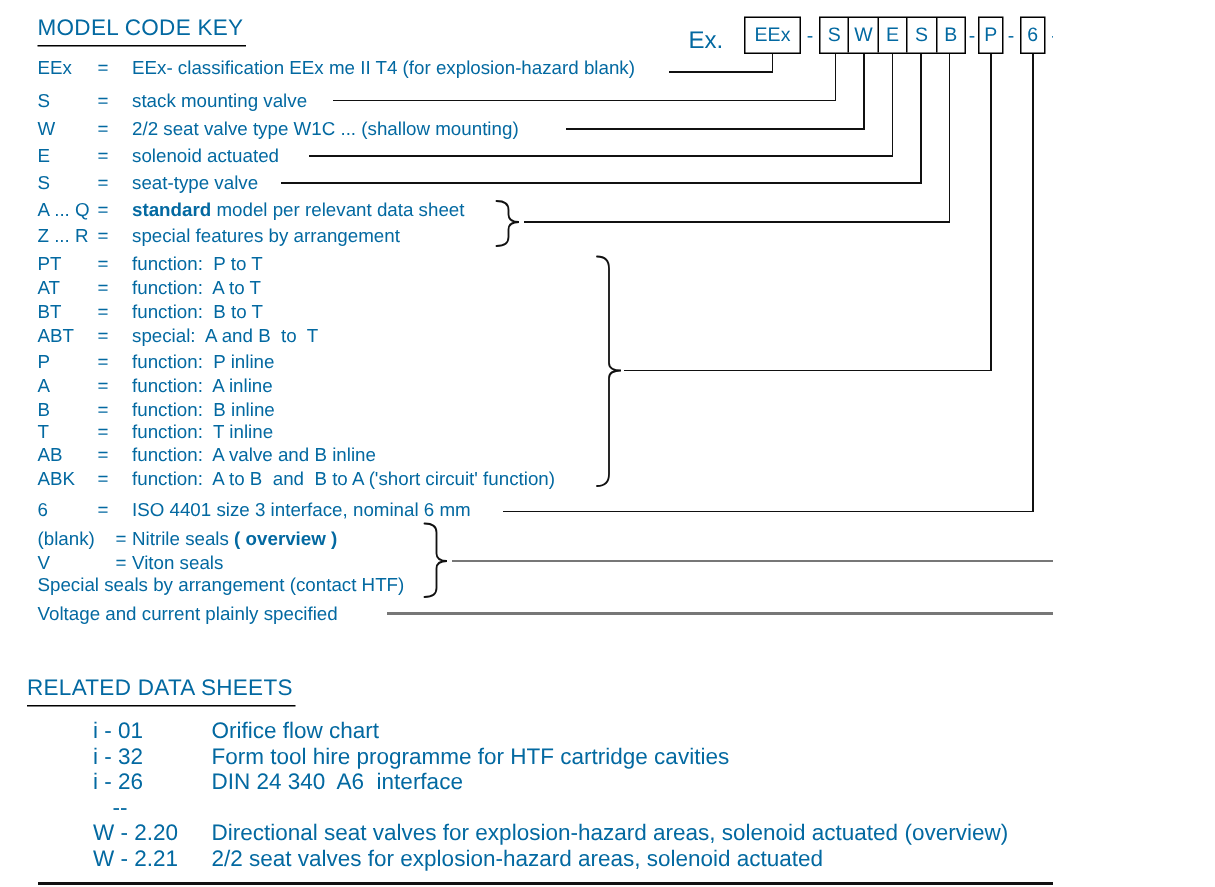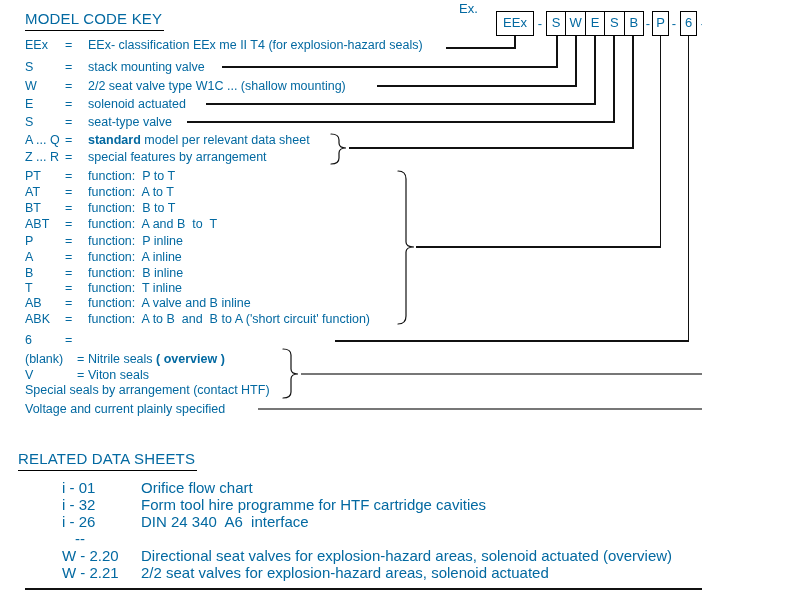--- a/index.html
+++ b/index.html
@@ -4,21 +4,21 @@
 <style>
   html,body{margin:0;padding:0;background:#fff;}
   #canvas{
     position:relative;width:658px;height:591px;background:#ffffff;
     font-family:"Liberation Sans", sans-serif;color:#0369a1;overflow:hidden;padding-left:44px;
   }
   .h1{
     position:absolute;font-size:15px;letter-spacing:.2px;
     border-bottom:1.5px solid #000;padding:0 2px 3px 0;white-space:pre;
   }
-  .ex-label{position:absolute;left:459px;top:1px;font-size:13px;}
+  .ex-label{position:absolute;left:459px;top:19px;font-size:16px;}
   .cbox{
     position:absolute;top:11px;height:25px;box-sizing:border-box;
     border:1.5px solid #000;font-size:13px;line-height:22px;text-align:center;
     white-space:pre;
   }
   .code-group{
     position:absolute;left:546px;top:11px;width:98px;height:25px;box-sizing:border-box;
     border:1.5px solid #000;display:flex;
   }
   .code-cell{
@@ -97,21 +97,21 @@
     <g stroke="#111" stroke-width="1.2" fill="none" stroke-linecap="round">
       <path d="M331 134 Q339 134 339 140 L339 143 Q339 148 346 148 Q339 148 339 153 L339 158 Q339 164 331 164"></path>
       <path d="M398 171 Q406 171 406 179 L406 242 Q406 247 414 247 Q406 247 406 252 L406 316 Q406 324 398 324"></path>
       <path d="M283 349 Q291 349 291 355 L291 369 Q291 374 298 374 Q291 374 291 379 L291 392 Q291 398 283 398"></path>
     </g>
   </svg>
 
   <div class="krow" style="top:38px">
       <span class="kcode">EEx</span>
       <span class="keq">=</span>
-      <span class="kdesc"><span>EEx- classification EEx me II T4 (for explosion-hazard seals)</span><b></b><span></span></span>
+      <span class="kdesc"><span>EEx- classification EEx me II T4 (for explosion-hazard blank)</span><b></b><span></span></span>
     </div>
   <div class="krow" style="top:60px">
       <span class="kcode">S</span>
       <span class="keq">=</span>
       <span class="kdesc"><span>stack mounting valve</span><b></b><span></span></span>
     </div>
   <div class="krow" style="top:79px">
       <span class="kcode">W</span>
       <span class="keq">=</span>
       <span class="kdesc"><span>2/2 seat valve type W1C ... (shallow mounting)</span><b></b><span></span></span>
@@ -147,21 +147,21 @@
       <span class="kdesc"><span>function:  A to T</span><b></b><span></span></span>
     </div>
   <div class="krow" style="top:201px">
       <span class="kcode">BT</span>
       <span class="keq">=</span>
       <span class="kdesc"><span>function:  B to T</span><b></b><span></span></span>
     </div>
   <div class="krow" style="top:217px">
       <span class="kcode">ABT</span>
       <span class="keq">=</span>
-      <span class="kdesc"><span>function:  A and B  to  T</span><b></b><span></span></span>
+      <span class="kdesc"><span>special:  A and B  to  T</span><b></b><span></span></span>
     </div>
   <div class="krow" style="top:234px">
       <span class="kcode">P</span>
       <span class="keq">=</span>
       <span class="kdesc"><span>function:  P inline</span><b></b><span></span></span>
     </div>
   <div class="krow" style="top:250px">
       <span class="kcode">A</span>
       <span class="keq">=</span>
       <span class="kdesc"><span>function:  A inline</span><b></b><span></span></span>
@@ -182,20 +182,21 @@
       <span class="kdesc"><span>function:  A valve and B inline</span><b></b><span></span></span>
     </div>
   <div class="krow" style="top:312px">
       <span class="kcode">ABK</span>
       <span class="keq">=</span>
       <span class="kdesc"><span>function:  A to B  and  B to A ('short circuit' function)</span><b></b><span></span></span>
     </div>
   <div class="krow" style="top:333px">
       <span class="kcode">6</span>
       <span class="keq">=</span>
+      <span class="kdesc"><span>ISO 4401 size 3 interface, nominal 6 mm</span><b></b><span></span></span>
     </div>
   <div class="krow" style="top:352px">
       <span class="kcode">(blank)</span>
       <span class="keq keq2">=</span>
       <span class="kdesc"><span>Nitrile seals </span><b>( overview )</b><span></span></span>
     </div>
   <div class="krow" style="top:368px">
       <span class="kcode">V</span>
       <span class="keq keq2">=</span>
       <span class="kdesc"><span>Viton seals</span><b></b><span></span></span>

